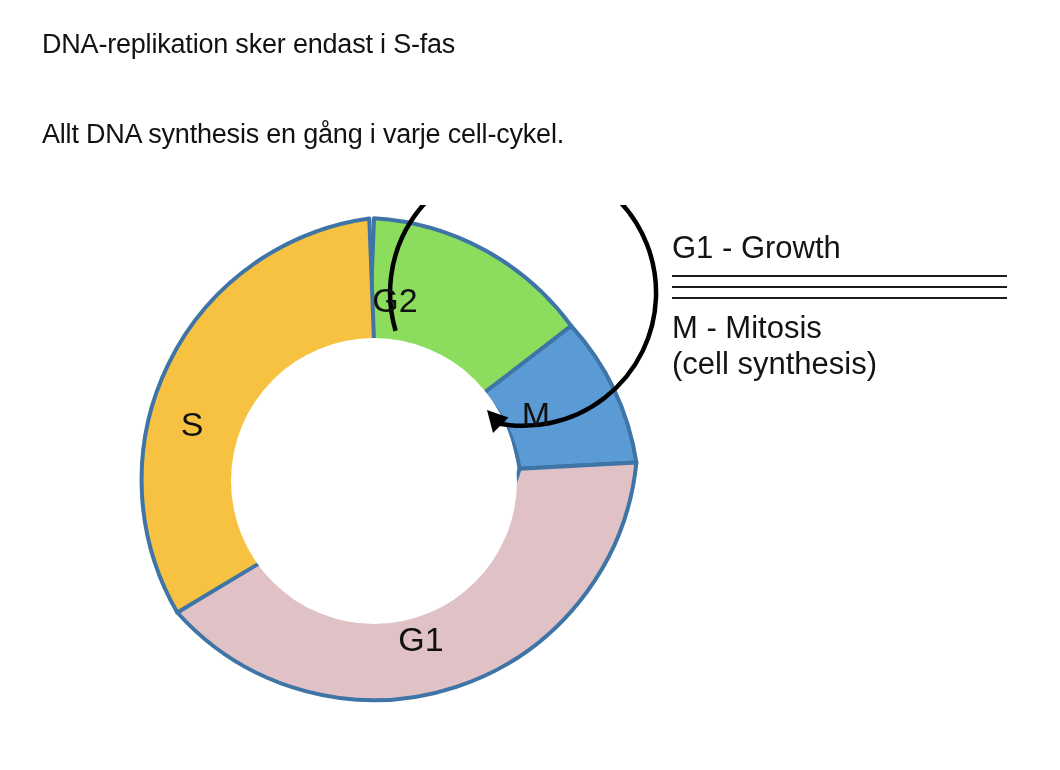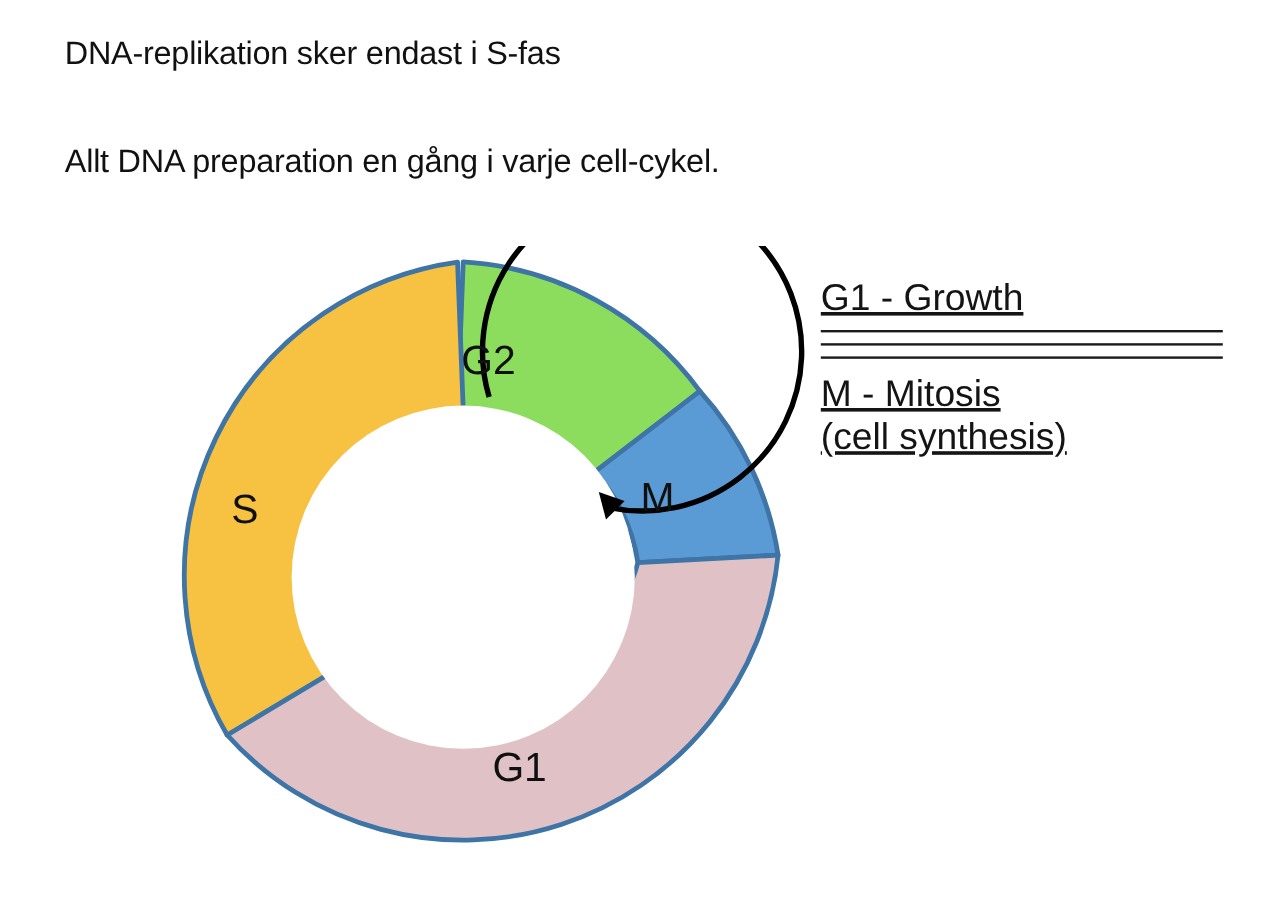--- a/index.html
+++ b/index.html
@@ -10,21 +10,21 @@
     width: 1060px;
     height: 770px;
     background: #ffffff;
     font-family: "Liberation Sans", sans-serif;
     color: #111111;
     overflow: hidden;
     position: relative;
   }
   #slide {
     position: absolute;
-    left: 12px; top: 0;
+    left: 0; top: 0;
     width: 863px;
     height: 770px;
   }
 
   
   .headings {
     position: absolute;
     left: 42px;
     top: 30px;
     width: 900px;
@@ -65,38 +65,37 @@
     left: 672px;
     top: 228px;
     width: 345px;
   }
   .legend-entry {
     font-size: 31px;
     line-height: 1.14;
     color: #141414;
     padding: 2px 0 10px 0;
     white-space: pre-line;
-    text-decoration: underline;
   }
   .legend-rule {
     border: 0;
     border-top: 2.5px solid #1b1b1b;
     margin: 0 0 9px 0;
     width: 335px;
   }
   .legend-entry.last { padding-bottom: 0; }
 </style>
 </head>
 <body>
 
 <div id="slide">
 
   <div class="headings">
     <div class="head-line first">DNA-replikation sker endast i S-fas</div>
-    <div class="head-line">Allt DNA preparation en gång i varje cell-cykel.</div>
+    <div class="head-line">Allt DNA synthesis en gång i varje cell-cykel.</div>
   </div>
 
   <div id="diagram">
     <svg id="donut-svg" viewBox="0 0 570 560">
 
       <path d="M 279.0 13.3
                A 264 264 0 0 1 476.2 120.9
                L 383.1 195.0
                A 146 146 0 0 0 274.3 135.5
                Z" fill="#8CDD5E" stroke="#3E74A6" stroke-width="4" stroke-linejoin="round"></path>

